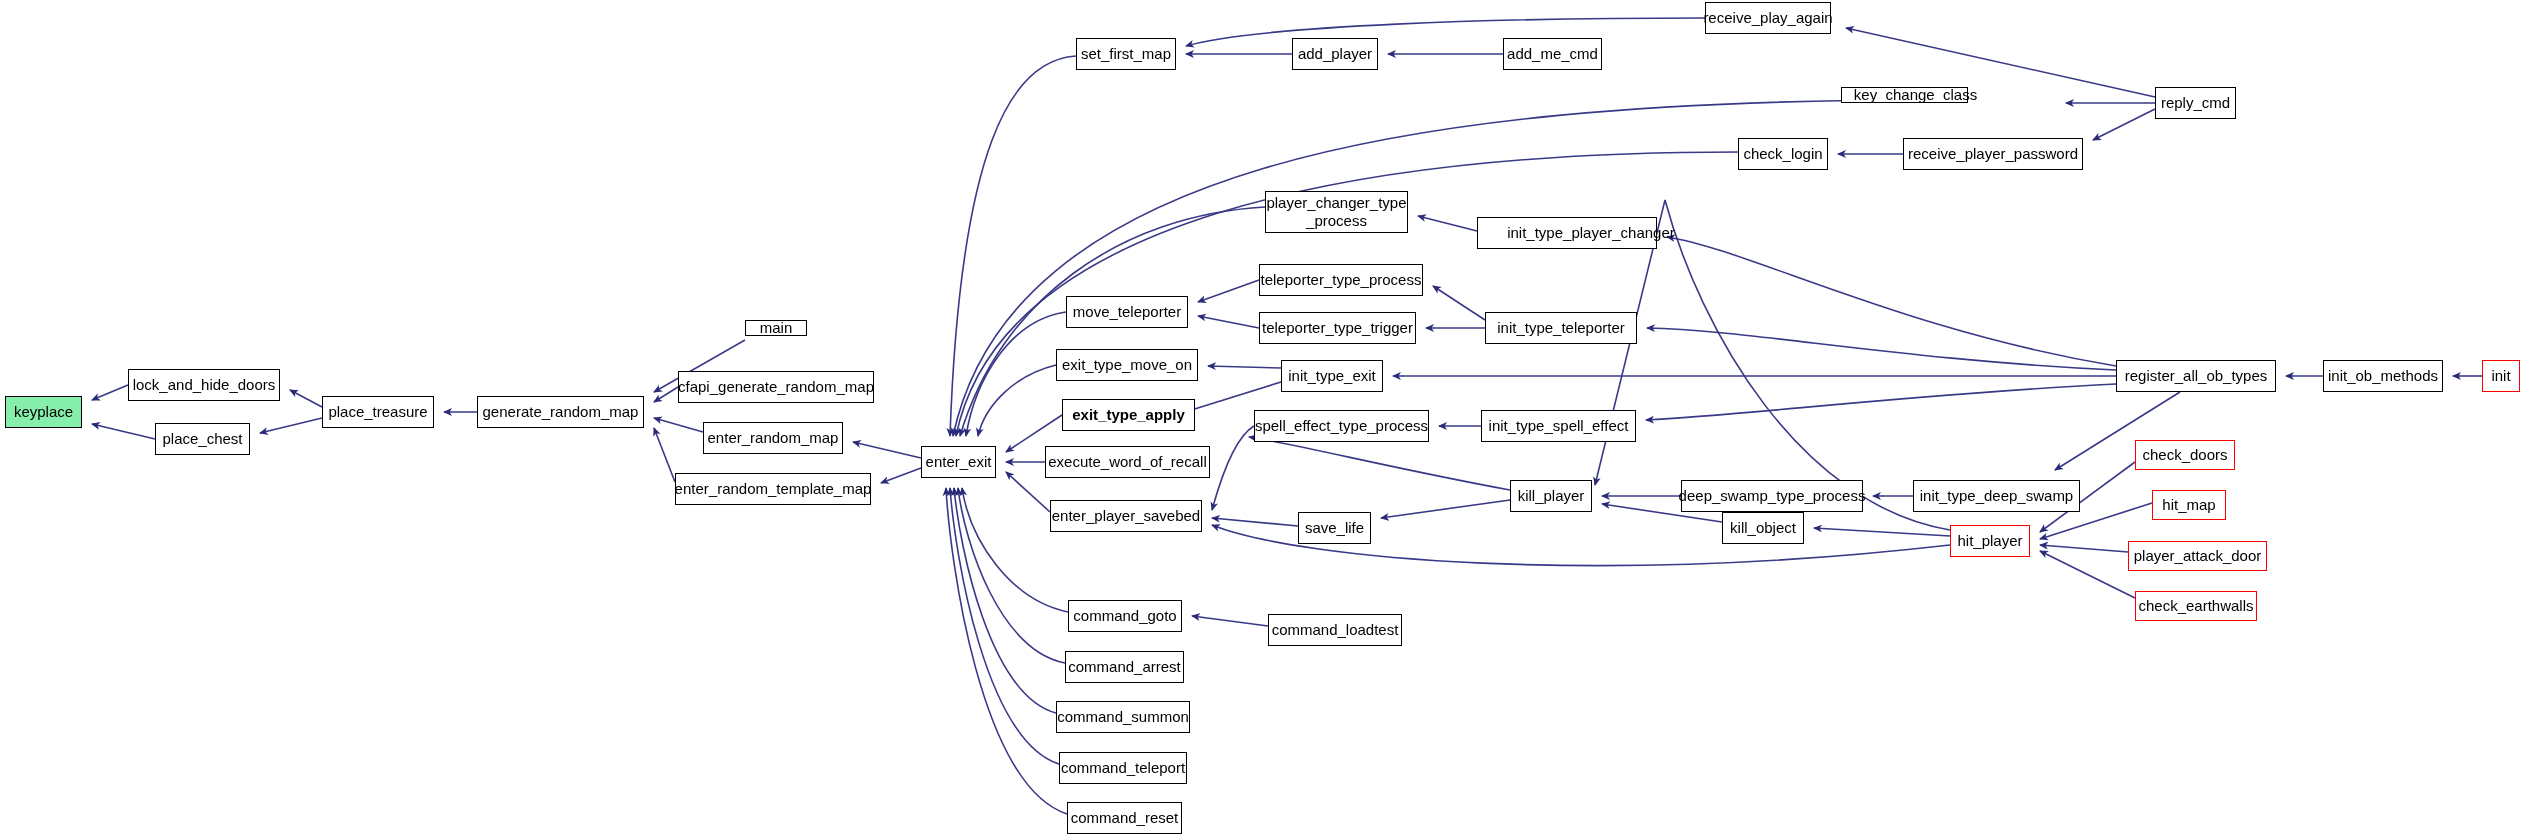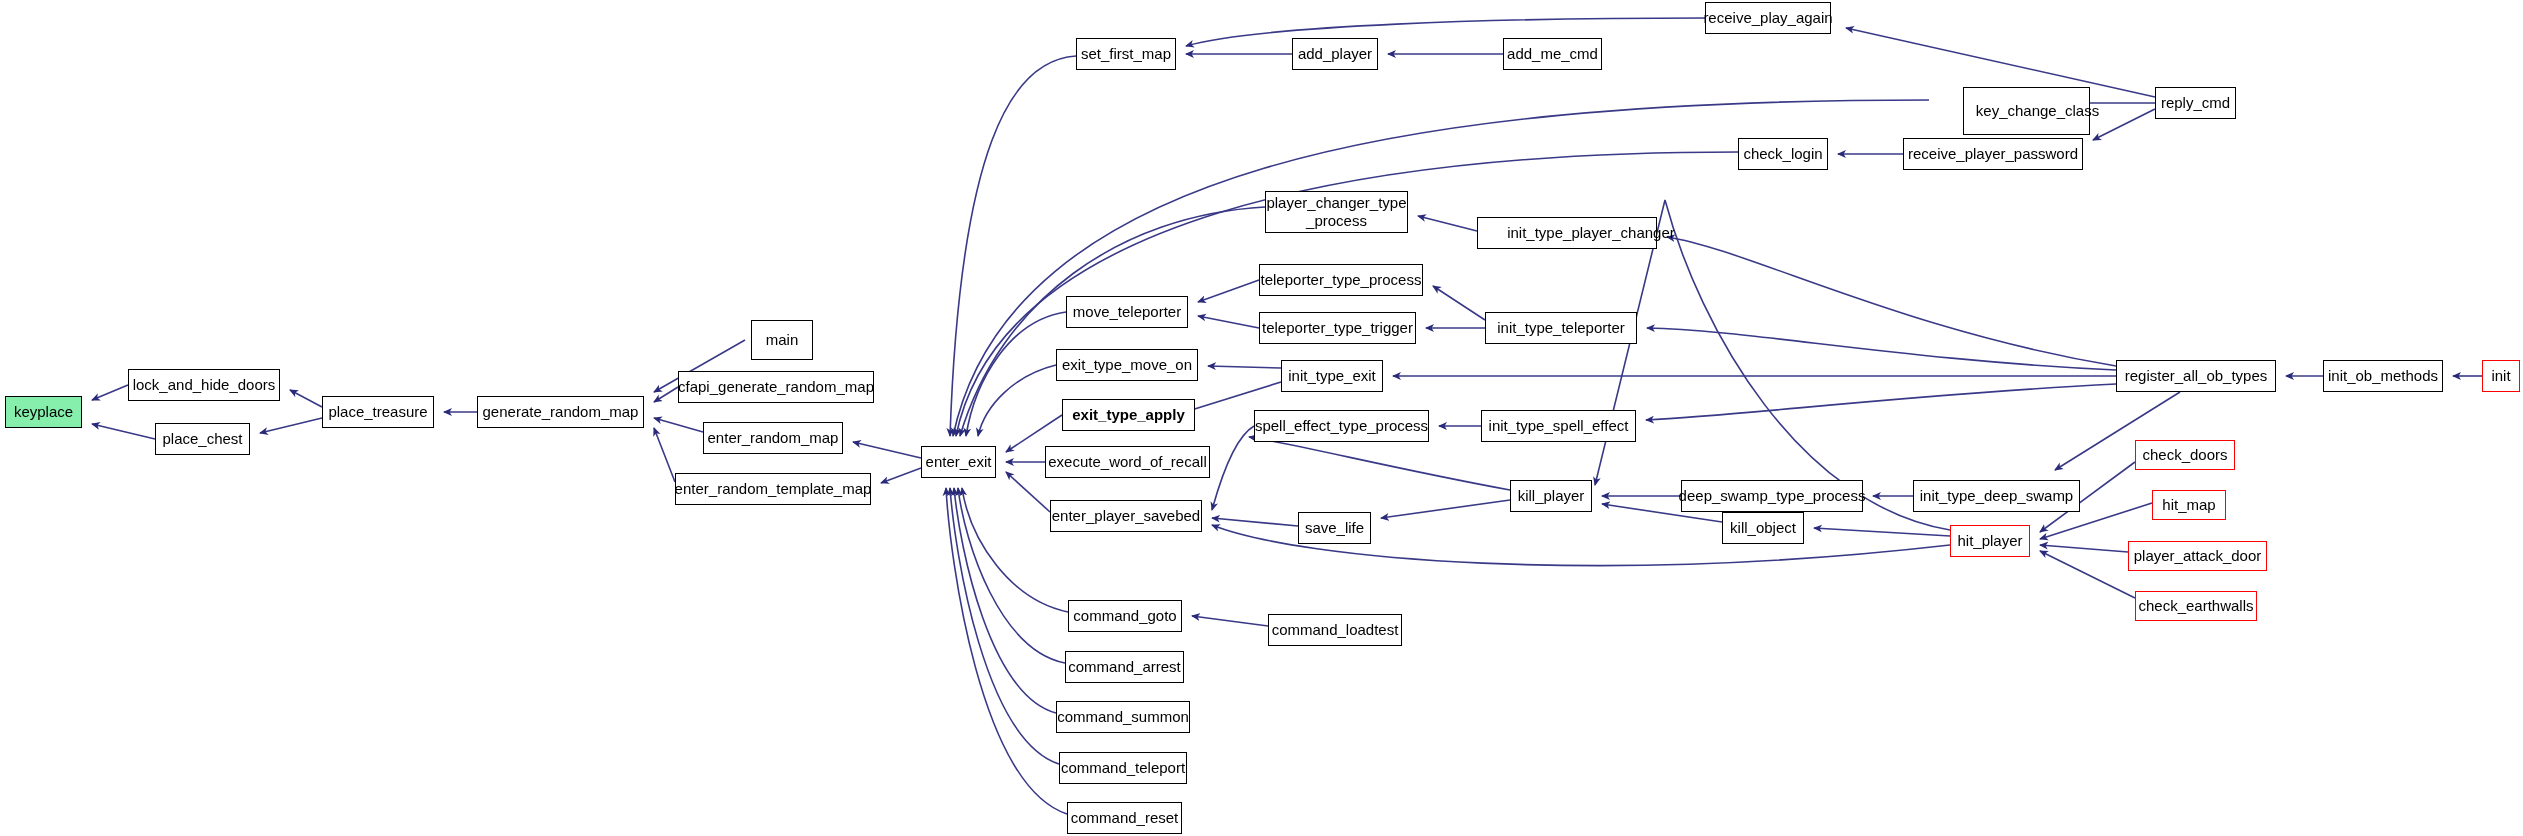--- a/index.html
+++ b/index.html
@@ -121,30 +121,30 @@
         <path d="M2482,376 L2453,376" fill="none" stroke="#393987" stroke-width="1.6" marker-end="url(#ah)"></path>
         <path d="M1268,626 L1192,616" fill="none" stroke="#393987" stroke-width="1.6" marker-end="url(#ah)"></path>
       </g>
   </svg>
   <div id="node-layer">
       <div class="node gray" style="left: 5px; top: 396px; width: 77px; height: 32px;">keyplace</div>
       <div class="node" style="left: 128px; top: 369px; width: 152px; height: 32px;">lock_and_hide_doors</div>
       <div class="node" style="left: 155px; top: 423px; width: 95px; height: 32px;">place_chest</div>
       <div class="node" style="left: 322px; top: 396px; width: 112px; height: 32px;">place_treasure</div>
       <div class="node" style="left: 477px; top: 396px; width: 167px; height: 32px;">generate_random_map</div>
-      <div class="node" style="left: 745px; top: 320px; width: 62px; height: 40px; margin-left: 6px;">main</div>
+      <div class="node" style="left: 745px; top: 320px; width: 62px; height: 16px;">main</div>
       <div class="node" style="left: 678px; top: 371px; width: 196px; height: 32px;">cfapi_generate_random_map</div>
       <div class="node" style="left: 703px; top: 422px; width: 140px; height: 32px;">enter_random_map</div>
       <div class="node" style="left: 675px; top: 473px; width: 196px; height: 32px;">enter_random_template_map</div>
       <div class="node" style="left: 921px; top: 446px; width: 75px; height: 32px;">enter_exit</div>
       <div class="node" style="left: 1076px; top: 38px; width: 100px; height: 32px;">set_first_map</div>
       <div class="node" style="left: 1292px; top: 38px; width: 86px; height: 32px;">add_player</div>
       <div class="node" style="left: 1503px; top: 38px; width: 99px; height: 32px;">add_me_cmd</div>
       <div class="node" style="left: 1705px; top: 2px; width: 126px; height: 32px;">receive_play_again</div>
-      <div class="node" style="left: 1963px; top: 87px; width: 127px; height: 48px; padding-left: 22px;">key_change_class</div>
+      <div class="node" style="left: 1841px; top: 87px; width: 127px; height: 16px; padding-left: 22px;">key_change_class</div>
       <div class="node" style="left: 2155px; top: 87px; width: 81px; height: 32px;">reply_cmd</div>
       <div class="node" style="left: 1738px; top: 138px; width: 90px; height: 32px;">check_login</div>
       <div class="node" style="left: 1903px; top: 138px; width: 180px; height: 32px;">receive_player_password</div>
       <div class="node" style="left: 1265px; top: 191px; width: 143px; height: 42px;">player_changer_type
 _process</div>
       <div class="node" style="left: 1477px; top: 217px; width: 180px; height: 32px; padding-left: 48px;">init_type_player_changer</div>
       <div class="node" style="left: 1259px; top: 264px; width: 164px; height: 32px;">teleporter_type_process</div>
       <div class="node" style="left: 1066px; top: 296px; width: 122px; height: 32px;">move_teleporter</div>
       <div class="node" style="left: 1259px; top: 312px; width: 157px; height: 32px;">teleporter_type_trigger</div>
       <div class="node" style="left: 1485px; top: 312px; width: 152px; height: 32px;">init_type_teleporter</div>

